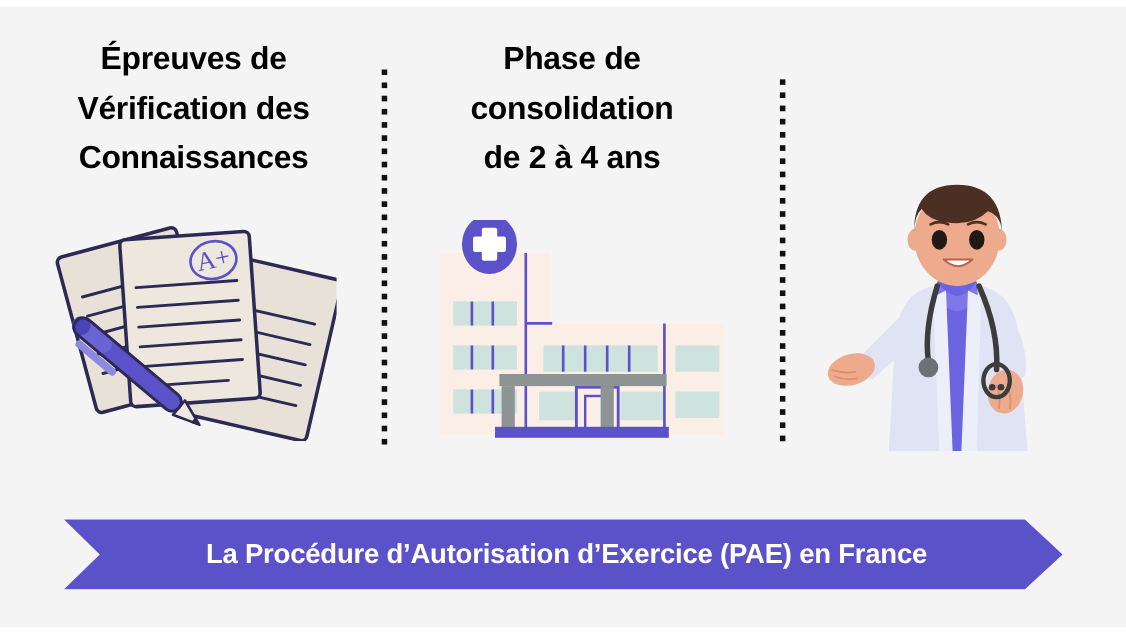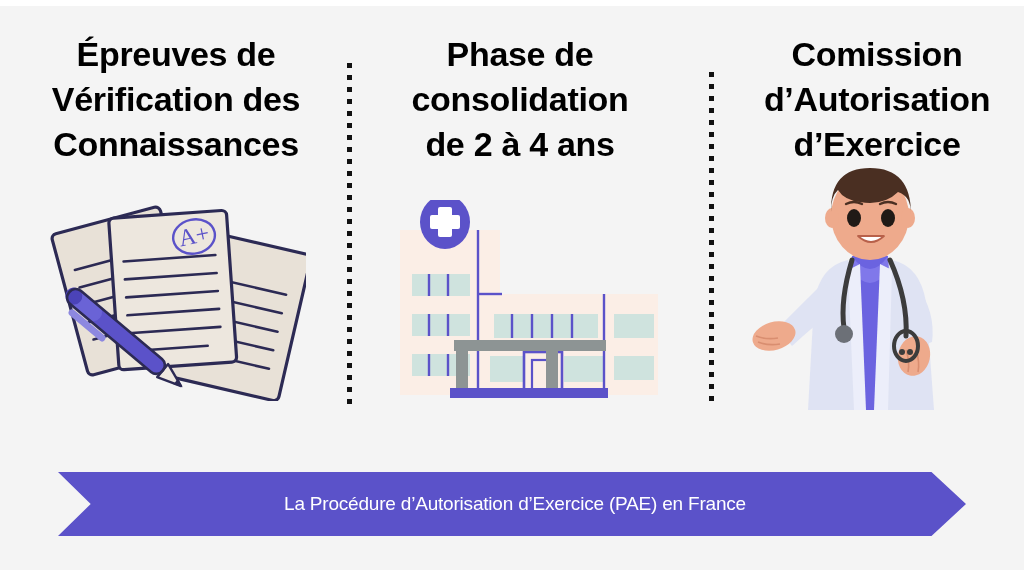--- a/index.html
+++ b/index.html
@@ -27,21 +27,21 @@
     width: 1024px;
     height: 564px;
     background: #f4f4f4;
   }
 
   
   .col-title {
     position: absolute;
     text-align: center;
     font-weight: bold;
-    font-size: 34px;
+    font-size: 29px;
     line-height: 45px;
     color: #000000;
     letter-spacing: -0.3px;
     white-space: pre-line;
   }
   #title-1 { left: 26px;  top: 32px; width: 300px; }
   #title-2 { left: 390px; top: 32px; width: 260px; }
   #title-3 { left: 742px; top: 32px; width: 270px; }
 
   
@@ -83,42 +83,39 @@
     -webkit-clip-path: polygon(0% 0%, 96.2% 0%, 100% 50%, 96.2% 100%, 0% 100%, 3.6% 50%);
     clip-path: polygon(0% 0%, 96.2% 0%, 100% 50%, 96.2% 100%, 0% 100%, 3.6% 50%);
   }
   #banner-text {
     position: absolute;
     inset: 0;
     display: flex;
     align-items: center;
     justify-content: center;
     color: #ffffff;
-    font-weight: normal;
-    font-size: 19px;
+    font-weight: bold;
+    font-size: 25px;
     letter-spacing: -0.2px;
     padding-left: 6px;
     box-sizing: border-box;
   }
 </style>
 </head>
 <body>
 
 <div id="canvas">
   <div id="stage"></div>
 
   <div class="col-title" id="title-1">Épreuves de
 Vérification des
 Connaissances</div>
   <div class="col-title" id="title-2">Phase de
 consolidation
 de 2 à 4 ans</div>
-  <div class="col-title" id="title-3">Comission
-d’Autorisation
-d’Exercice</div>
 
   <div class="divider" id="divider-1"></div>
   <div class="divider" id="divider-2"></div>
 
   <div class="art" id="art-papers">
     <svg width="260" height="205" viewBox="0 0 260 205">
       <g stroke="#2c2a54" stroke-width="3.2" stroke-linejoin="round" stroke-linecap="round">
 
         <g transform="rotate(-15 78 95)">
           <rect x="22" y="22" width="112" height="146" rx="5" fill="#e8e1d7"></rect>

